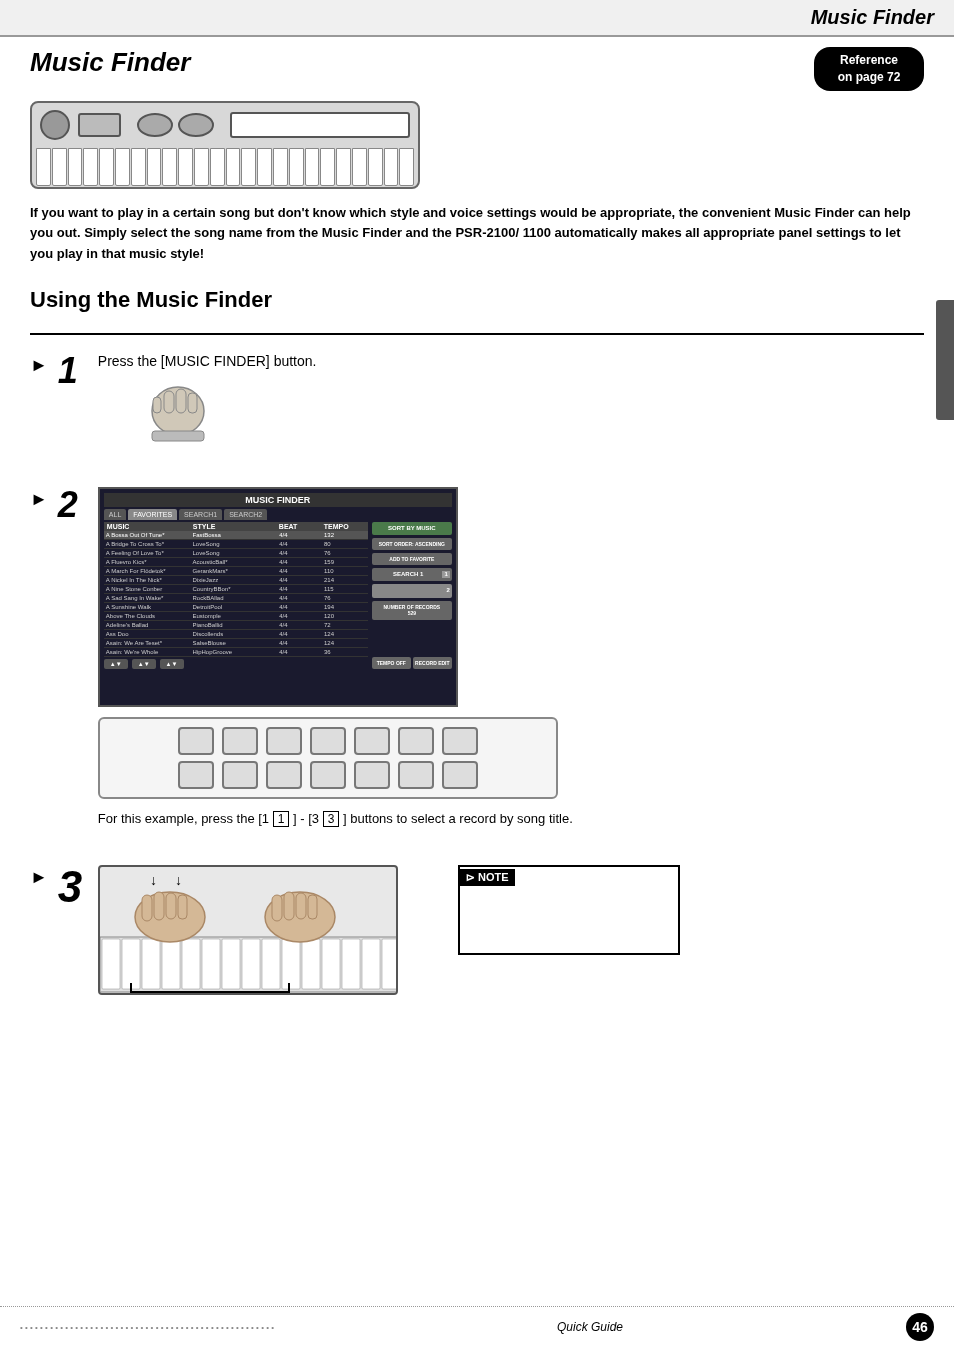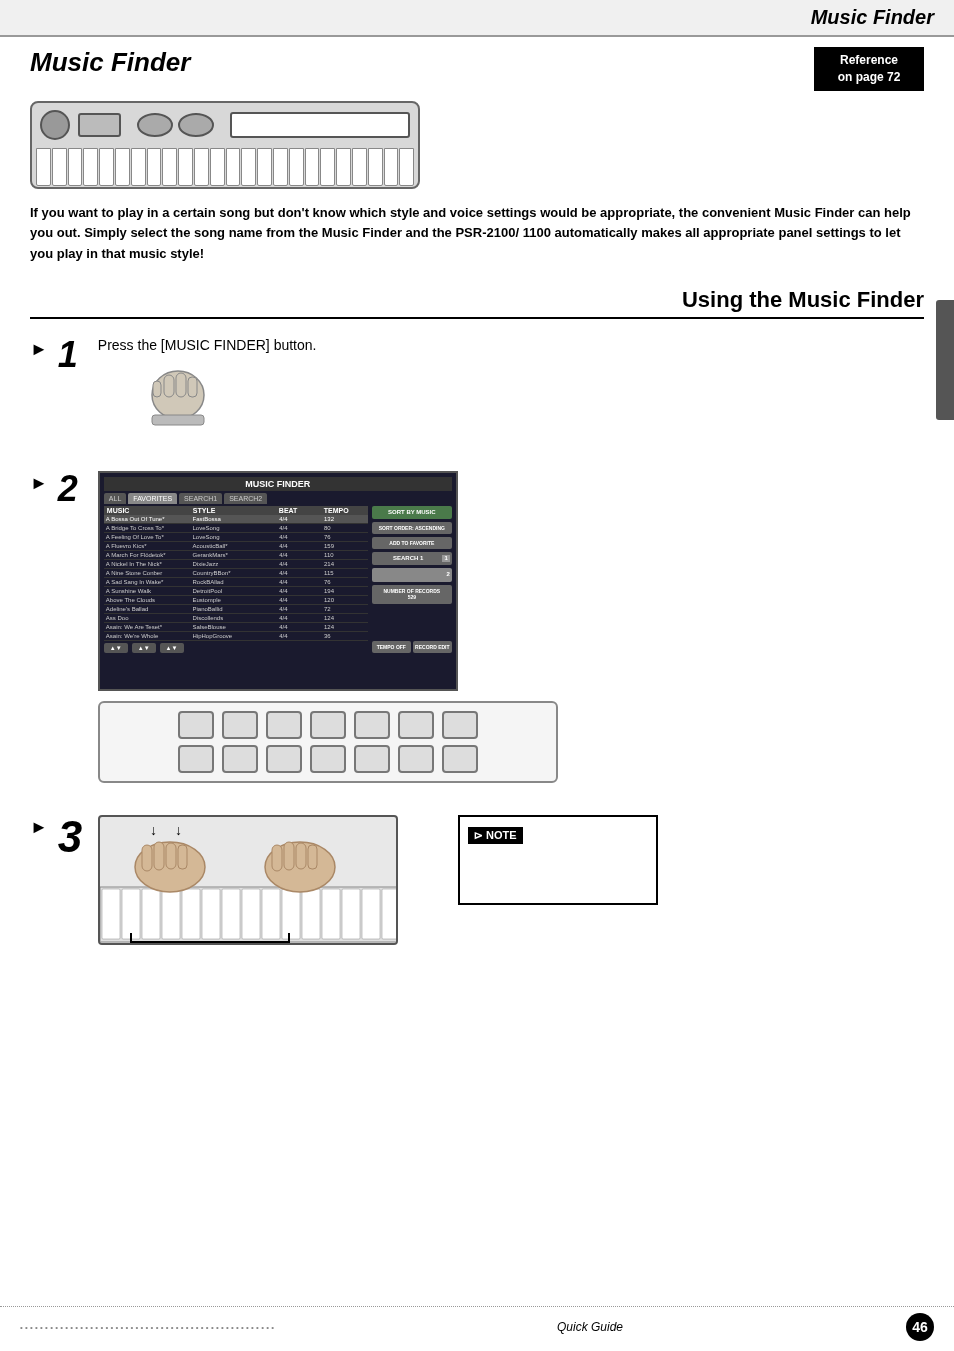--- a/index.html
+++ b/index.html
@@ -57,39 +57,39 @@
     }
     .reference-box {
       background: #000;
       color: #fff;
       font-size: 12px;
       font-weight: bold;
       text-align: center;
       padding: 5px 10px;
       line-height: 1.4;
       min-width: 110px;
+      border-radius: 16px;
     }
 
     
     .intro-text {
       font-size: 13px;
       font-weight: bold;
       line-height: 1.6;
       margin-bottom: 22px;
       color: #000;
     }
 
     
     .section-heading {
       font-size: 22px;
       font-weight: bold;
       border-bottom: 2px solid #000;
-      padding-bottom: 4px;
+      padding-bottom: 20px;
       margin-bottom: 18px;
-      text-align: right;
     }
 
     
     .step {
       display: flex;
       align-items: flex-start;
       margin-bottom: 20px;
       gap: 10px;
     }
     .step-arrow {
@@ -269,23 +269,22 @@
       width: 300px;
       height: 130px;
       border: 2px solid #555;
       background: #e8e8e8;
       position: relative;
       margin-bottom: 4px;
       border-radius: 4px;
       overflow: hidden;
     }
     .note-box {
-      width: 200px;
+      width: 222px;
       border: 2px solid #000;
-      padding: 8px;
       min-height: 90px;
     }
     .note-box-header {
       background: #000;
       color: #fff;
       font-size: 11px;
       font-weight: bold;
       padding: 2px 6px;
       margin-bottom: 6px;
       display: inline-block;
@@ -630,20 +629,27 @@
             <div class="strip-btn"></div>
             <div class="strip-btn"></div>
           </div>
           <div class="strip-btn-group">
             <div class="strip-btn"></div>
             <div class="strip-btn"></div>
           </div>
         </div>
       </div>
 
+      <p class="example-text">
+        <span>For this example, press the [1</span>
+        <span class="bracket-num">1</span>
+        <span>] - [3</span>
+        <span class="bracket-num">3</span>
+        <span>] buttons to select a record by song title.</span>
+      </p>
     </div>
   </div>
 
   <div class="step">
     <span class="step-arrow">►</span>
     <span class="step-number" style="font-size:44px;">3</span>
     <div class="step-content">
 
       <div class="step3-row">
 

